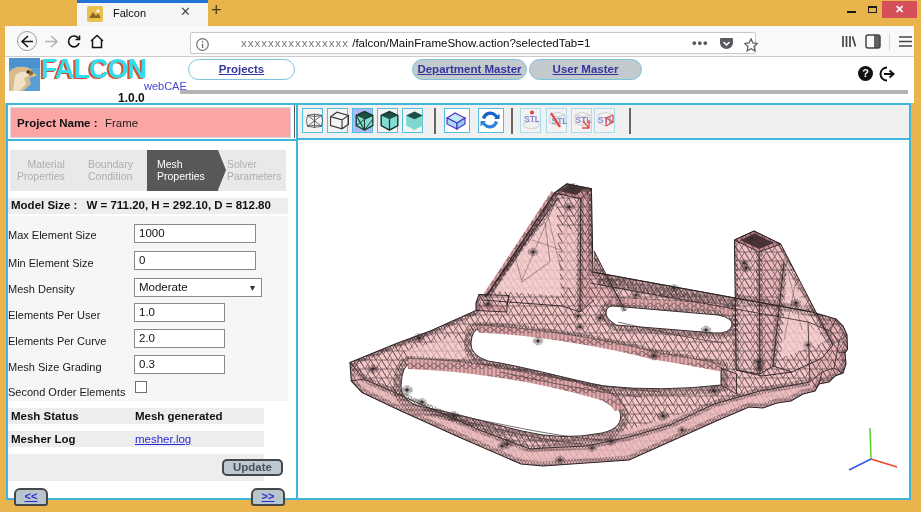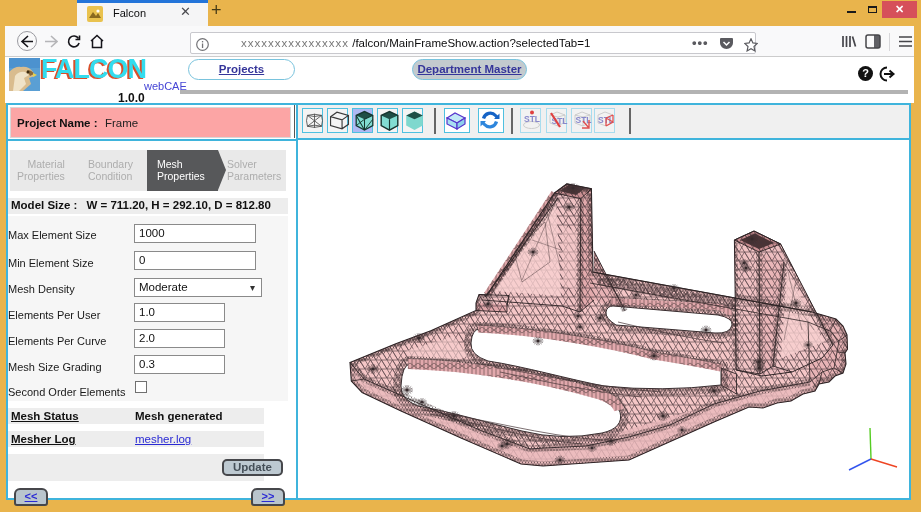--- a/index.html
+++ b/index.html
@@ -62,21 +62,21 @@
 #modelsize { position:absolute; left:8px; top:198px; width:280px; height:15.5px; background:#EDEDED; font-size:11.5px; line-height:15px; }
 #modelsize b { margin-left:3px; color:#111; }
 #modelsize span { margin-left:9px; color:#111; font-weight:bold; }
 .flabel { position:absolute; left:8px; font-size:11px; color:#1a1a1a; }
 .finput { position:absolute; left:134px; height:19px; background:#fff; border:1px solid #8a8a8a; font-size:11.5px; color:#111; padding:2px 0 0 4px; }
 .w122 { width:122px; }
 .w91 { width:91px; }
 #mselect { position:absolute; left:134px; width:128px; height:19px; background:#fff; border:1px solid #8a8a8a; font-size:11.5px; color:#111; padding:2px 0 0 4px; }
 #mselect .caret { position:absolute; right:6px; top:3px; font-size:10px; color:#333; }
 #socheck { position:absolute; left:135px; width:12px; height:12px; background:#fff; border:1px solid #707070; }
-.grayrow { position:absolute; left:8px; width:256px; background:#EDEDED; font-size:11.5px; font-weight:bold; color:#111;text-decoration:underline; }
+.grayrow { position:absolute; left:8px; width:256px; background:#EDEDED; font-size:11.5px; font-weight:bold; color:#111; }
 #meshstatus { top:408px; height:16px; line-height:16px; }
 #mesherlog { top:431px; height:16px; line-height:16px; }
 #updaterow { top:454px; height:27px; }
 #updatebtn { position:absolute; left:214px; top:5px; width:61px; height:17px; background:#BDC9D1; border:2px solid #46474B; border-radius:5px; color:#454F58; font-weight:bold; font-size:11.5px; text-align:center; line-height:13px; }
 .navbtn { position:absolute; width:34px; height:18px; background:#B9C5CD; border:2px solid #46474B; border-radius:6px 6px 3px 3px; color:#2A2AD4; font-weight:bold; font-size:11px; text-align:center; line-height:13px; z-index:5; }
 #prevbtn { left:14px; top:488px; }
 #nextbtn { left:251px; top:488px; }
 
 
 #toolbar { position:absolute; left:297.5px; top:104.5px; width:611px; height:33.5px; background:#F0F0F0; }
@@ -157,20 +157,21 @@
     <path d="M4,33 L6,18 Q10,13 16,14 L20,17 L15,20 L17,26 L10,33 Z" fill="#F0E3C8"></path>
     <path d="M18,12 Q23,12 25,16 L21,18 Z" fill="#8a6a3a"></path>
     <circle cx="19" cy="14" r="1.5" fill="#3a2a10"></circle>
     <path d="M24,15 L28,17 L24,19 Z" fill="#E8D24E"></path>
   </svg>
   <div id="falcontext">FALCON</div>
   <div id="webcae">webCAE</div>
   <div id="version">1.0.0</div>
   <div class="pill" id="pill1"><u>Projects</u></div>
   <div class="pill" id="pill3"><u>Department Master</u></div>
+  <div class="pill" id="pill4"><u>User Master</u></div>
   <div id="graybar"></div>
   <div id="helpico">?</div>
   <svg class="abs" style="left:872px;top:9px" width="20" height="16">
       <path d="M10,1.5 A6.5,6.5 0 1 0 10,14.5" stroke="#111" stroke-width="2" fill="none"></path>
       <path d="M7,8 L16,8 M12.5,4.5 L16.5,8 L12.5,11.5" stroke="#111" stroke-width="2" fill="none"></path>
     </svg>
 </div>
 
 <div id="frame"></div>
 <div id="vdivider"></div>

